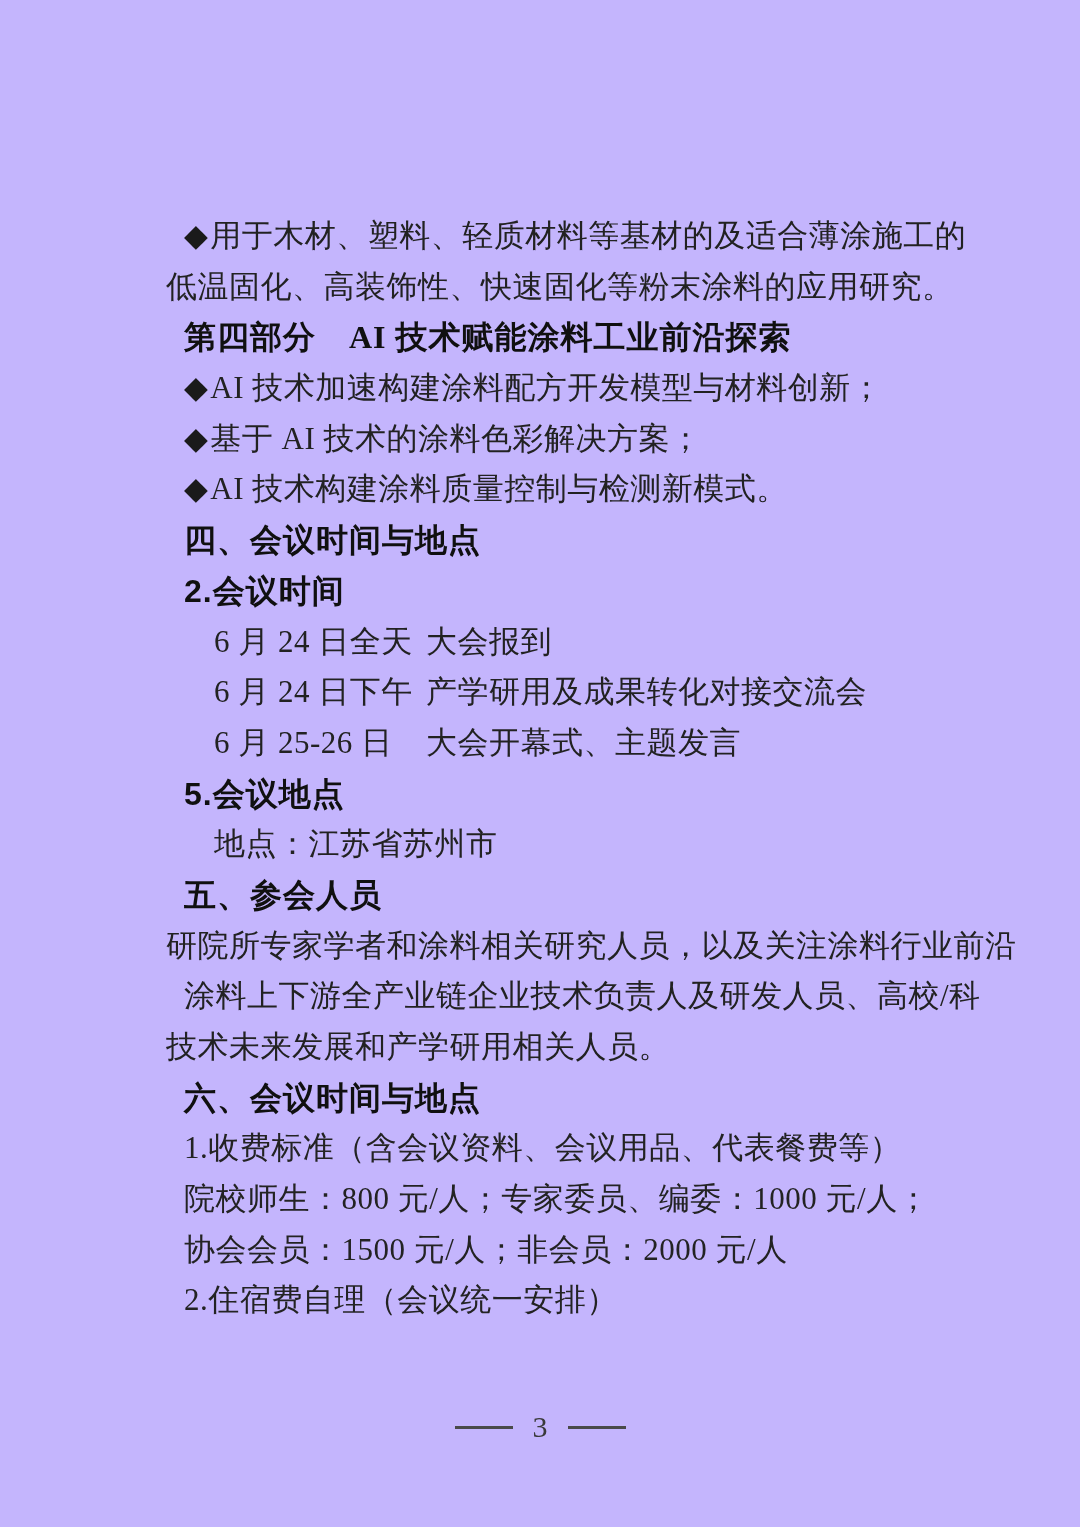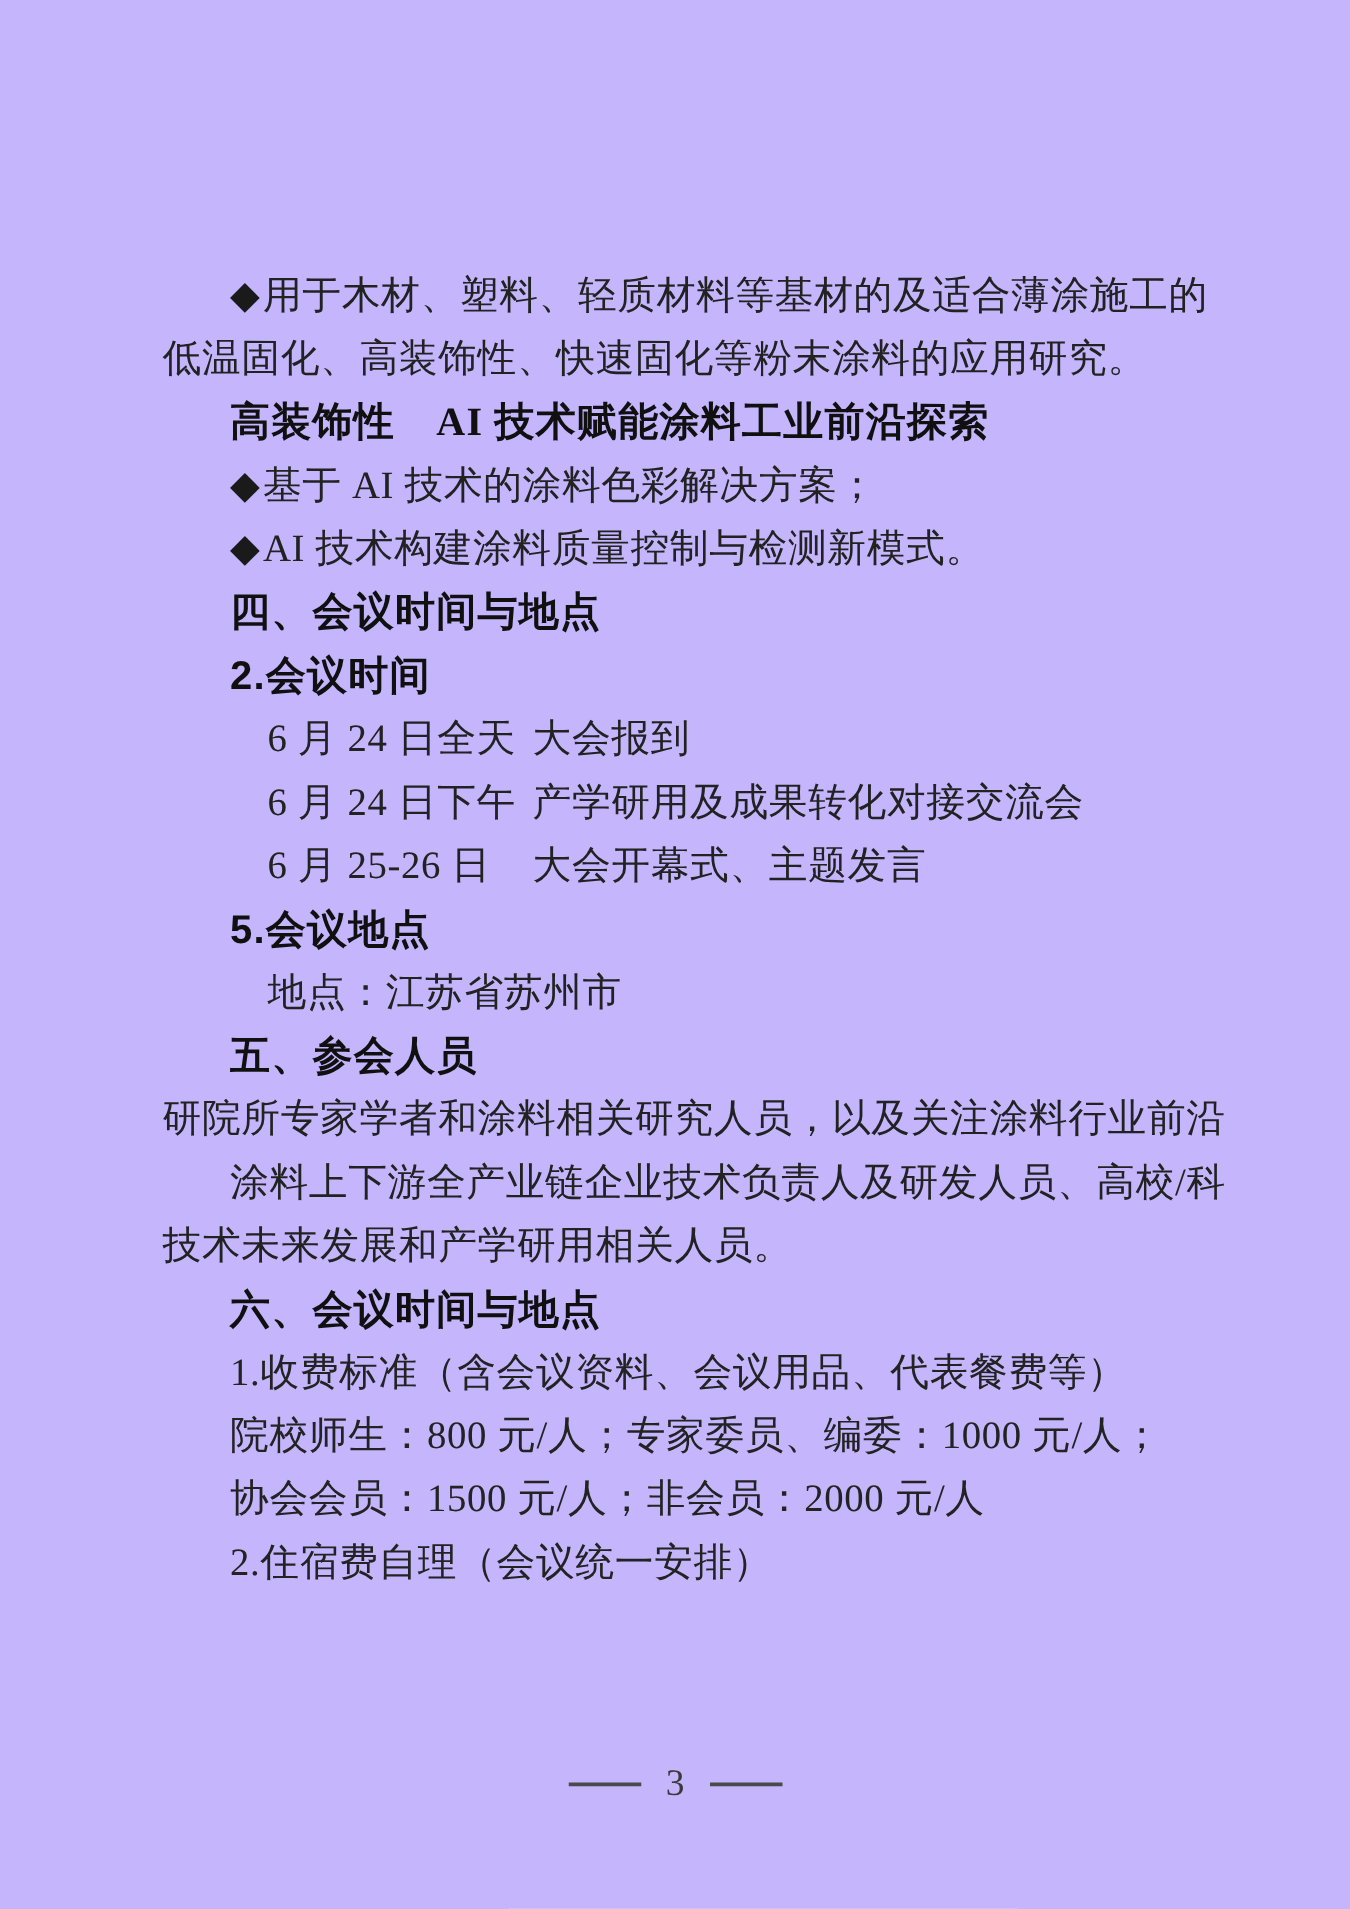--- a/index.html
+++ b/index.html
@@ -40,20 +40,21 @@
   .part-heading-line,
   .fee-line {
     padding-left: 54px;
   }
   .schedule-line,
   .detail-line {
     padding-left: 84px;
   }
   .cont-line {
     padding-left: 0;
+    margin-left: 36px;
   }
   
   .heading-line {
     font-family: "Liberation Sans", "DejaVu Sans", sans-serif;
     font-weight: 700;
     color: #101010;
     font-size: 32px;
     letter-spacing: 1px;
   }
   .part-heading-line {
@@ -97,21 +98,22 @@
   }
 </style>
 </head>
 <body>
 
 <div class="page">
 
   <div class="content">
       <div class="line bullet-line"><span class="bullet-glyph">◆</span><span>用于木材、塑料、轻质材料等基材的及适合薄涂施工的</span></div>
       <div class="line cont-line">低温固化、高装饰性、快速固化等粉末涂料的应用研究。</div>
-      <div class="line part-heading-line">高装饰性　AI 技术赋能涂料工业前沿探索</div>
+      <div class="line part-heading-line">第四部分　AI 技术赋能涂料工业前沿探索</div>
+      <div class="line bullet-line"><span class="bullet-glyph">◆</span><span>AI 技术加速构建涂料配方开发模型与材料创新；</span></div>
       <div class="line bullet-line"><span class="bullet-glyph">◆</span><span>基于 AI 技术的涂料色彩解决方案；</span></div>
       <div class="line bullet-line"><span class="bullet-glyph">◆</span><span>AI 技术构建涂料质量控制与检测新模式。</span></div>
       <div class="line heading-line">四、会议时间与地点</div>
       <div class="line heading-line">2.会议时间</div>
       <div class="line schedule-line"><span class="sched-time">6 月 24 日全天</span><span class="sched-event">大会报到</span></div>
       <div class="line schedule-line"><span class="sched-time">6 月 24 日下午</span><span class="sched-event">产学研用及成果转化对接交流会</span></div>
       <div class="line schedule-line"><span class="sched-time">6 月 25-26 日</span><span class="sched-event">大会开幕式、主题发言</span></div>
       <div class="line heading-line">5.会议地点</div>
       <div class="line detail-line">地点：江苏省苏州市</div>
       <div class="line heading-line">五、参会人员</div>

